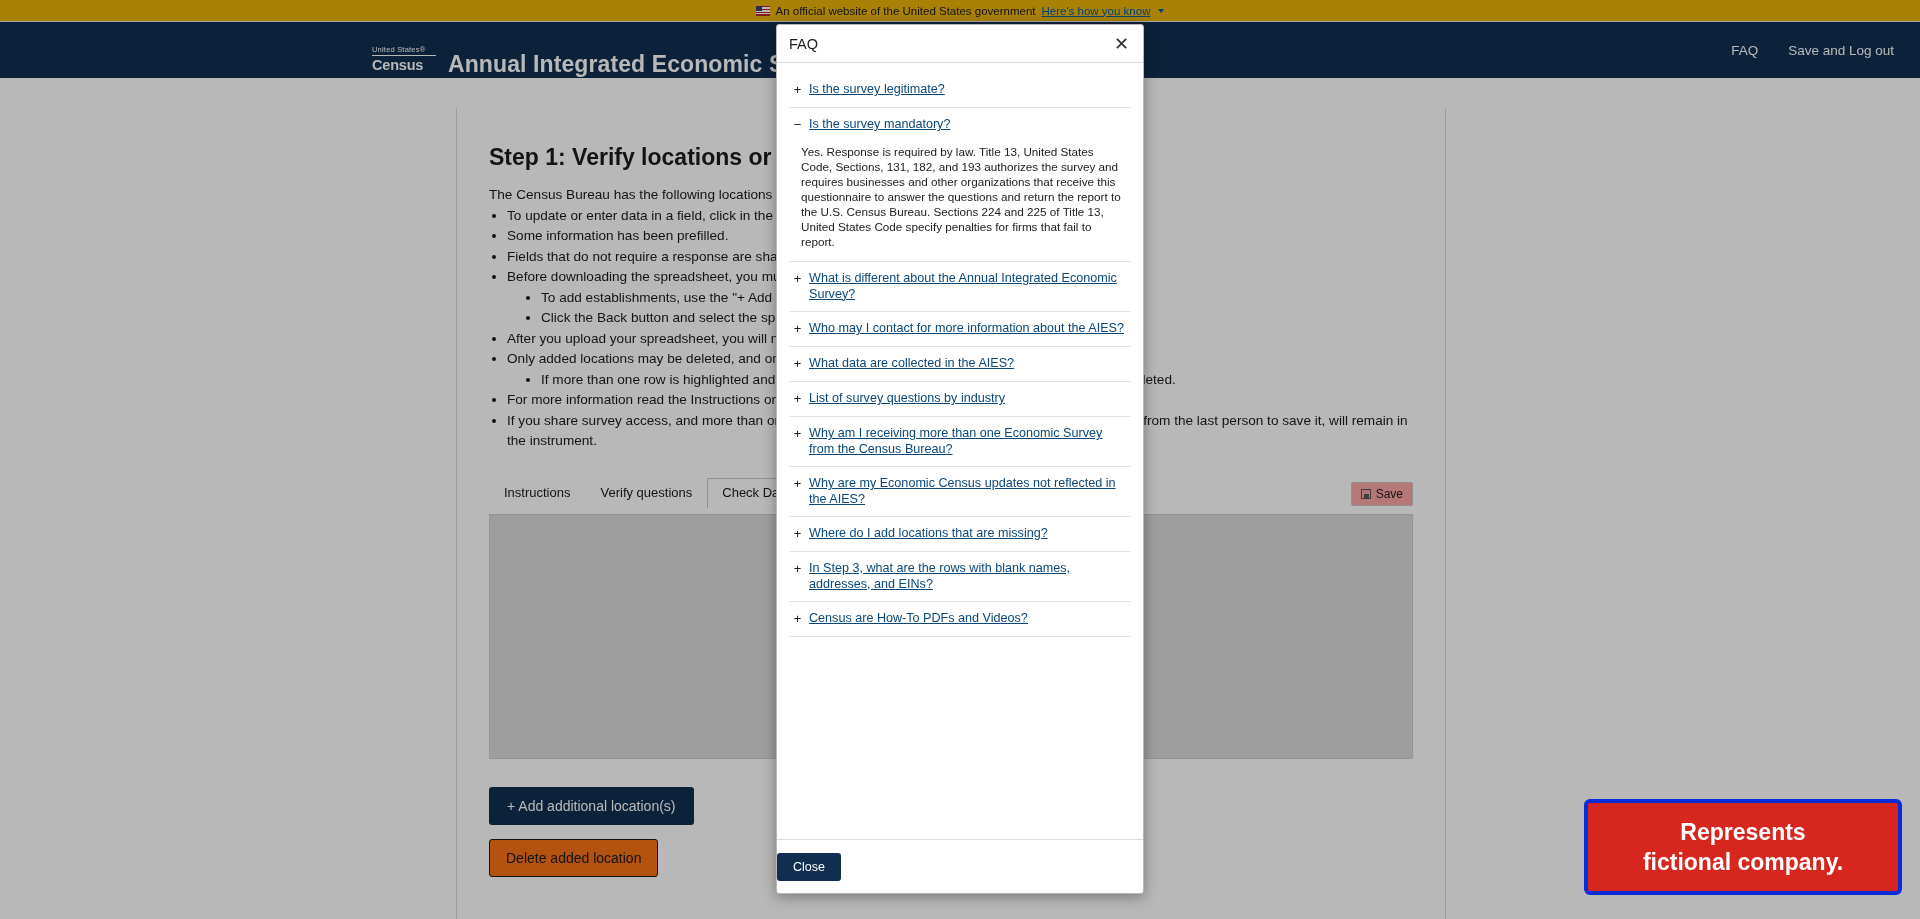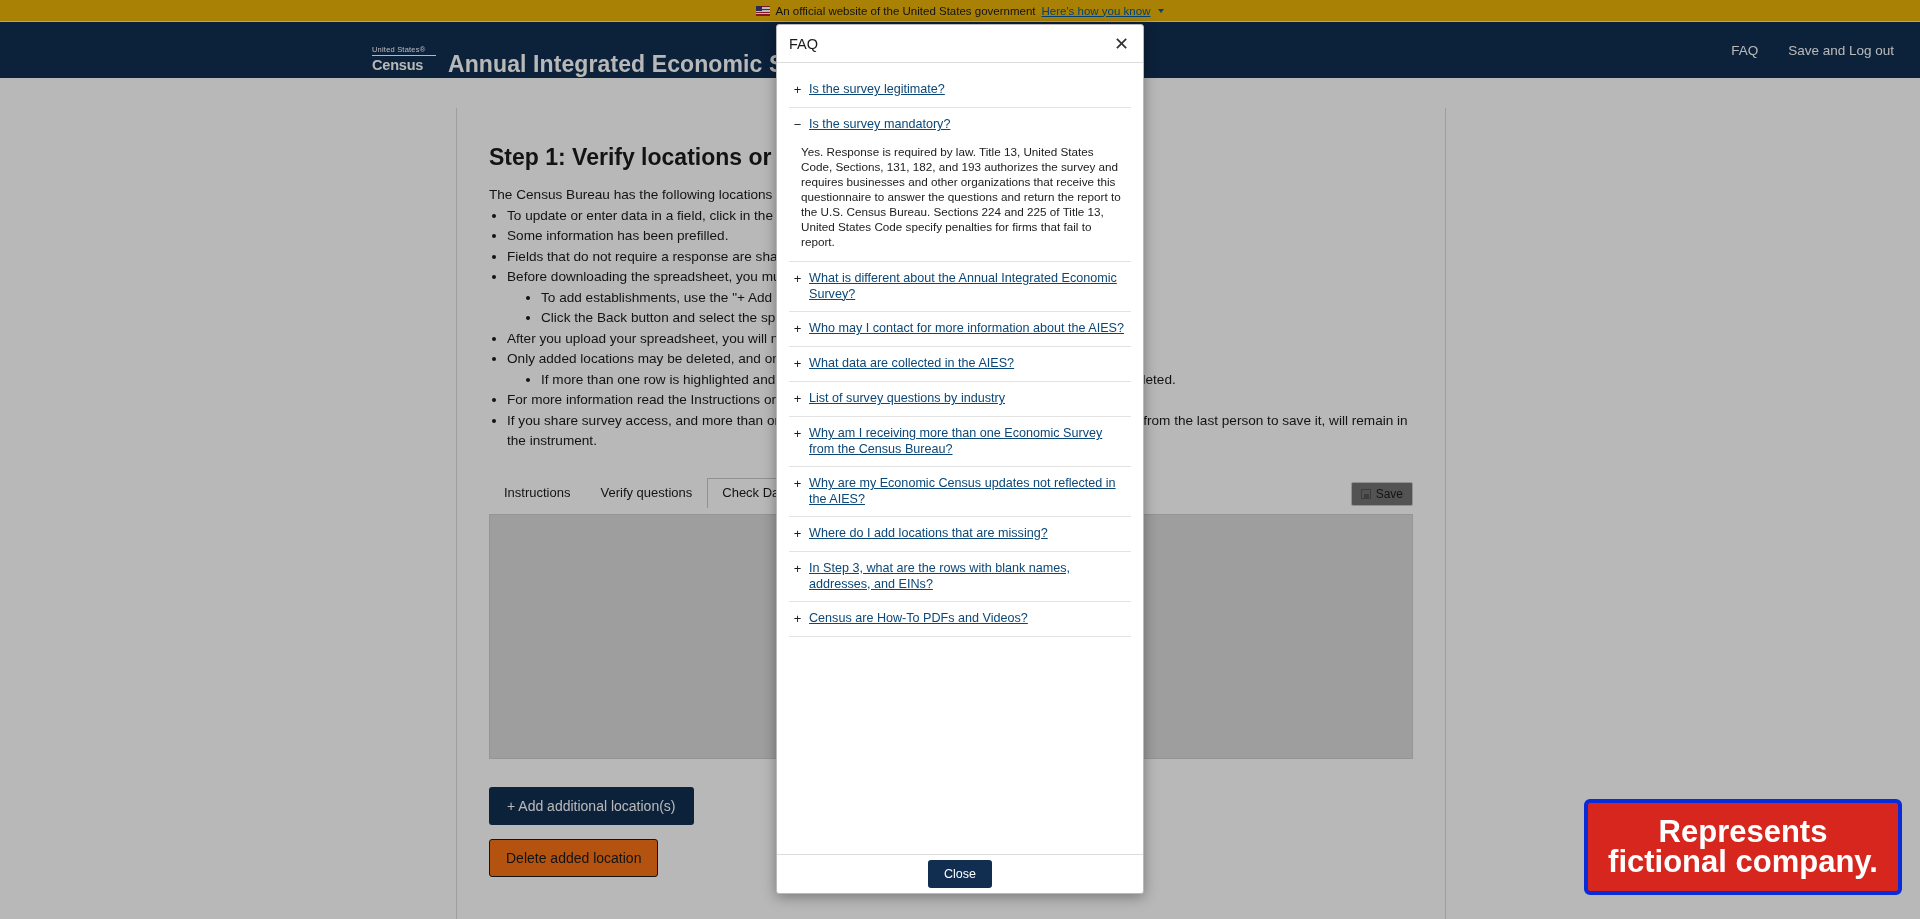--- a/index.html
+++ b/index.html
@@ -170,21 +170,21 @@
     white-space: nowrap;
   }
   .tab.active {
     background: #ffffff;
     border-color: #c9c9c9;
     font-weight: normal;
   }
   .save-btn {
     position: absolute;
     right: 0; bottom: 2px;
-    background: #737373;
+    background: #fca5a5;
     border: 1px solid #c9c9c9;
     border-radius: 2px;
     font-size: 12px;
     padding: 4px 9px;
     display: flex;
     align-items: center;
     gap: 5px;
     cursor: pointer;
     color: #1b1b1b;
   }
@@ -307,25 +307,24 @@
     text-decoration: underline;
   }
   .accordion-body {
     font-size: 11.7px;
     line-height: 15px;
     color: #1b1b1b;
     padding: 2px 8px 12px 12px;
   }
   .modal-footer {
     flex: 0 0 auto;
-    height: 39px;
+    height: 54px;
     border-top: 1px solid #dcdcdc;
     display: flex;
     align-items: center;
-    justify-content: center;
     gap: 10px;
   }
   .btn-close {
     background: #112e51;
     color: #fff;
     border: none;
     border-radius: 3px;
     font-size: 12.5px;
     padding: 7px 16px;
     cursor: pointer;
@@ -335,21 +334,21 @@
   .fiction-box {
     position: absolute;
     right: 18px;
     bottom: 24px;
     width: 318px;
     background: #d7261e;
     border: 4px solid #0a2bd8;
     border-radius: 6px;
     color: #ffffff;
     text-align: center;
-    font-size: 31px;
+    font-size: 23px;
     font-weight: bold;
     line-height: 30px;
     padding: 14px 10px;
     z-index: 70;
     margin-left: 47px;
   }
 </style>
 </head>
 <body>
 

